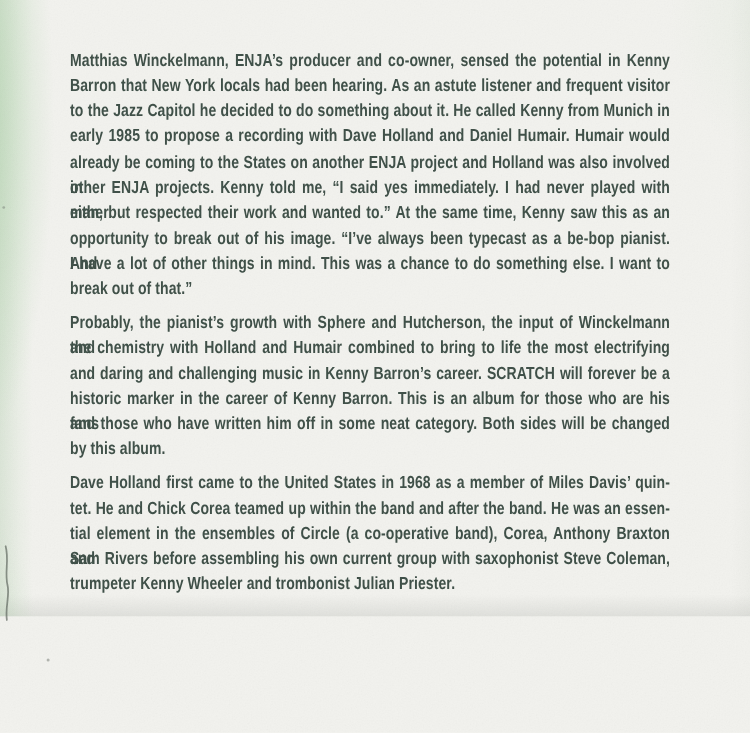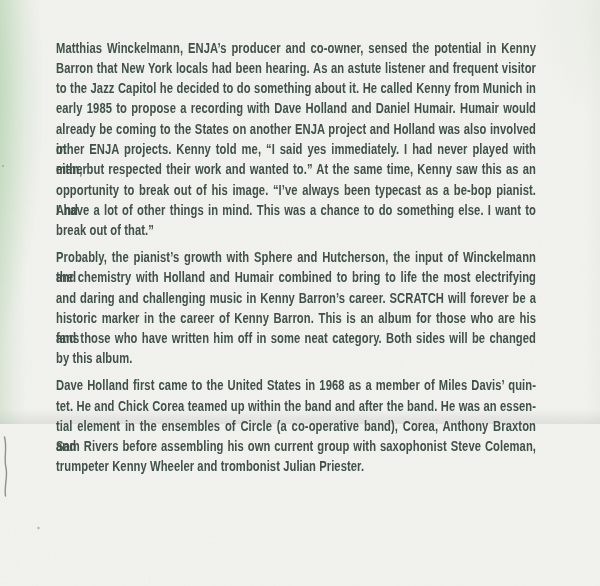--- a/index.html
+++ b/index.html
@@ -1,21 +1,21 @@
 <!DOCTYPE html>
 <html style="--background: #f2f2ee; --text: #3d4e46; --edge-tint: #a5cea1;"><head>
 <meta charset="utf-8">
 <style>
   html, body { margin: 0; padding: 0; }
   body {
     width: 600px; height: 586px; overflow: hidden;
     background: var(--background, #f2f2ee);
   }
   .page {
-    position: relative; width: 600px; height: 424px;
+    position: relative; width: 600px; height: 493px;
     background:
       linear-gradient(to bottom, rgba(0,0,0,0) 96.5%, rgba(110,116,108,0.14) 100%),
       linear-gradient(to right, rgba(120,126,118,0.05) 0%, rgba(0,0,0,0) 2.5%, rgba(0,0,0,0) 97.5%, rgba(150,156,148,0.05) 100%);
     background-color: var(--background, #f2f2ee);
   }
   .edge-tint {
     position: absolute; inset: 0; pointer-events: none;
     background:
       radial-gradient(ellipse 88px 370px at -20px 95px, rgba(165,206,161,0.62), rgba(165,206,161,0) 72%),
       linear-gradient(to right, rgba(170,208,166,0.26), rgba(170,208,166,0) 26px),

